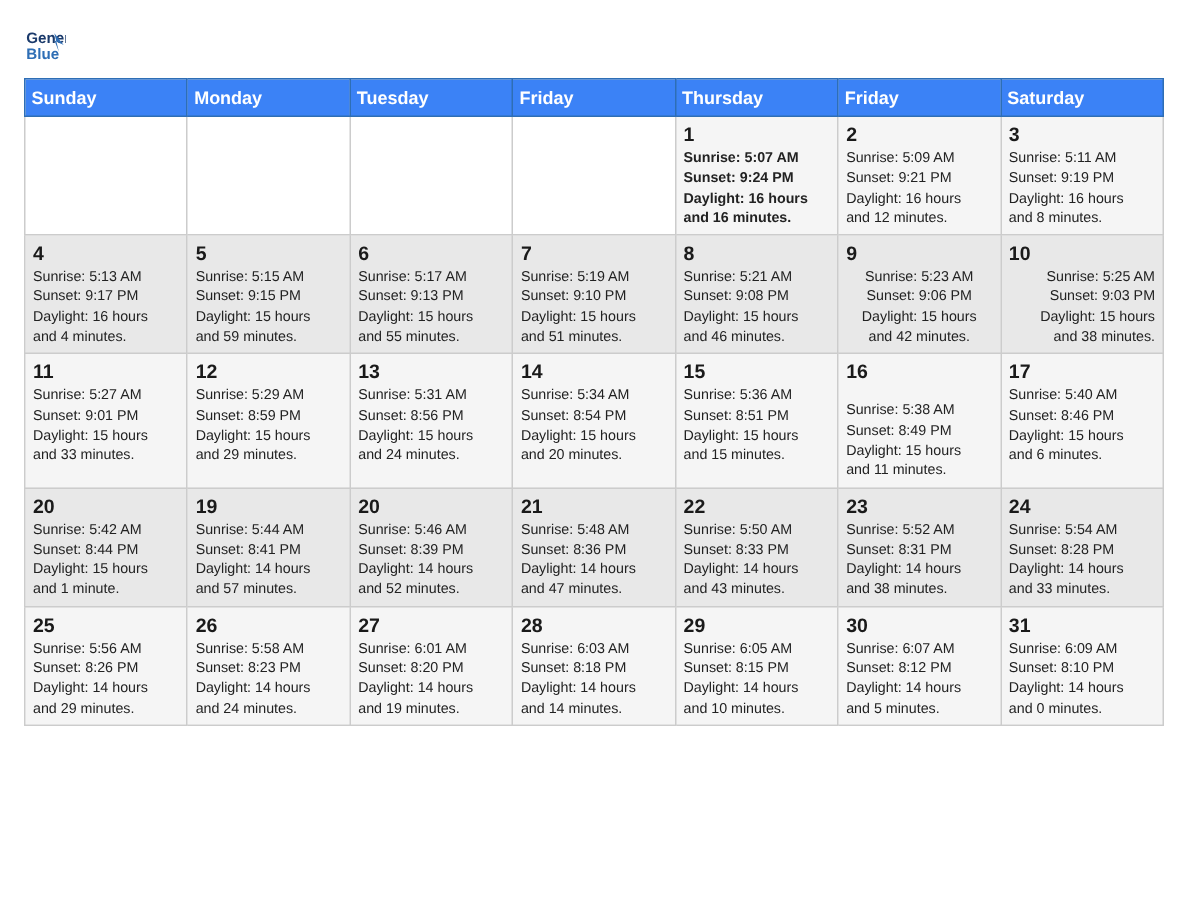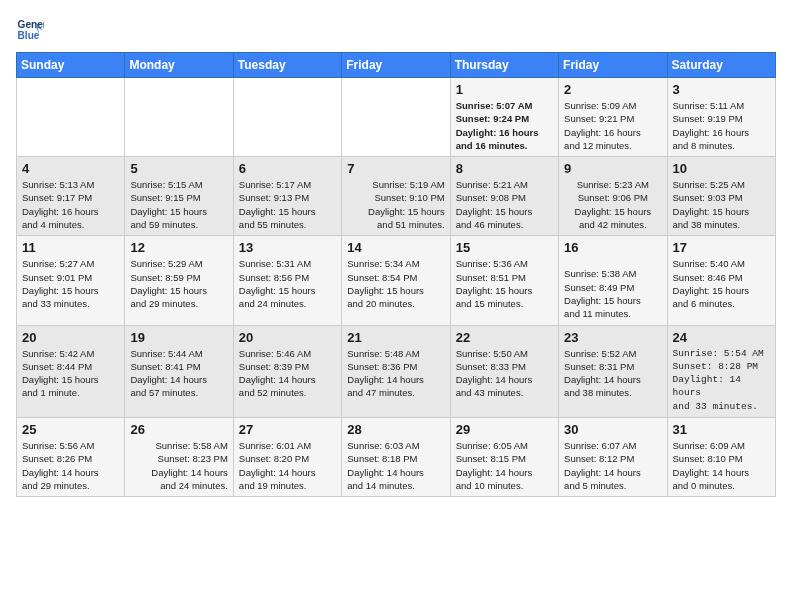--- a/index.html
+++ b/index.html
@@ -160,42 +160,42 @@
         </td>
         <td>
           <span class="day-number">6</span>
           <div class="day-info" style="white-space: pre-line;">Sunrise: 5:17 AM
 Sunset: 9:13 PM
 Daylight: 15 hours
 and 55 minutes.</div>
         </td>
         <td>
           <span class="day-number">7</span>
-          <div class="day-info" style="white-space: pre-line; text-align: right;">Sunrise: 5:19 AM
+          <div class="day-info" style="white-space: pre-line;">Sunrise: 5:19 AM
 Sunset: 9:10 PM
 Daylight: 15 hours
 and 51 minutes.</div>
         </td>
         <td>
           <span class="day-number">8</span>
           <div class="day-info" style="white-space: pre-line;">Sunrise: 5:21 AM
 Sunset: 9:08 PM
 Daylight: 15 hours
 and 46 minutes.</div>
         </td>
         <td>
           <span class="day-number">9</span>
           <div class="day-info" style="white-space: pre-line; text-align: center;">Sunrise: 5:23 AM
 Sunset: 9:06 PM
 Daylight: 15 hours
 and 42 minutes.</div>
         </td>
         <td>
           <span class="day-number">10</span>
-          <div class="day-info" style="white-space: pre-line;">Sunrise: 5:25 AM
+          <div class="day-info" style="white-space: pre-line; text-align: right;">Sunrise: 5:25 AM
 Sunset: 9:03 PM
 Daylight: 15 hours
 and 38 minutes.</div>
         </td>
       </tr>
       <tr>
         <td>
           <span class="day-number">11</span>
           <div class="day-info" style="white-space: pre-line;">Sunrise: 5:27 AM
 Sunset: 9:01 PM
@@ -283,37 +283,37 @@
         </td>
         <td>
           <span class="day-number">23</span>
           <div class="day-info" style="white-space: pre-line;">Sunrise: 5:52 AM
 Sunset: 8:31 PM
 Daylight: 14 hours
 and 38 minutes.</div>
         </td>
         <td>
           <span class="day-number">24</span>
-          <div class="day-info" style="white-space: pre-line; font-family: Liberation Mono, monospace;">Sunrise: 5:54 AM
+          <div class="day-info" style="white-space: pre-line;">Sunrise: 5:54 AM
 Sunset: 8:28 PM
 Daylight: 14 hours
 and 33 minutes.</div>
         </td>
       </tr>
       <tr>
         <td>
           <span class="day-number">25</span>
           <div class="day-info" style="white-space: pre-line;">Sunrise: 5:56 AM
 Sunset: 8:26 PM
 Daylight: 14 hours
 and 29 minutes.</div>
         </td>
         <td>
           <span class="day-number">26</span>
-          <div class="day-info" style="white-space: pre-line; text-align: right;">Sunrise: 5:58 AM
+          <div class="day-info" style="white-space: pre-line;">Sunrise: 5:58 AM
 Sunset: 8:23 PM
 Daylight: 14 hours
 and 24 minutes.</div>
         </td>
         <td>
           <span class="day-number">27</span>
           <div class="day-info" style="white-space: pre-line;">Sunrise: 6:01 AM
 Sunset: 8:20 PM
 Daylight: 14 hours
 and 19 minutes.</div>

